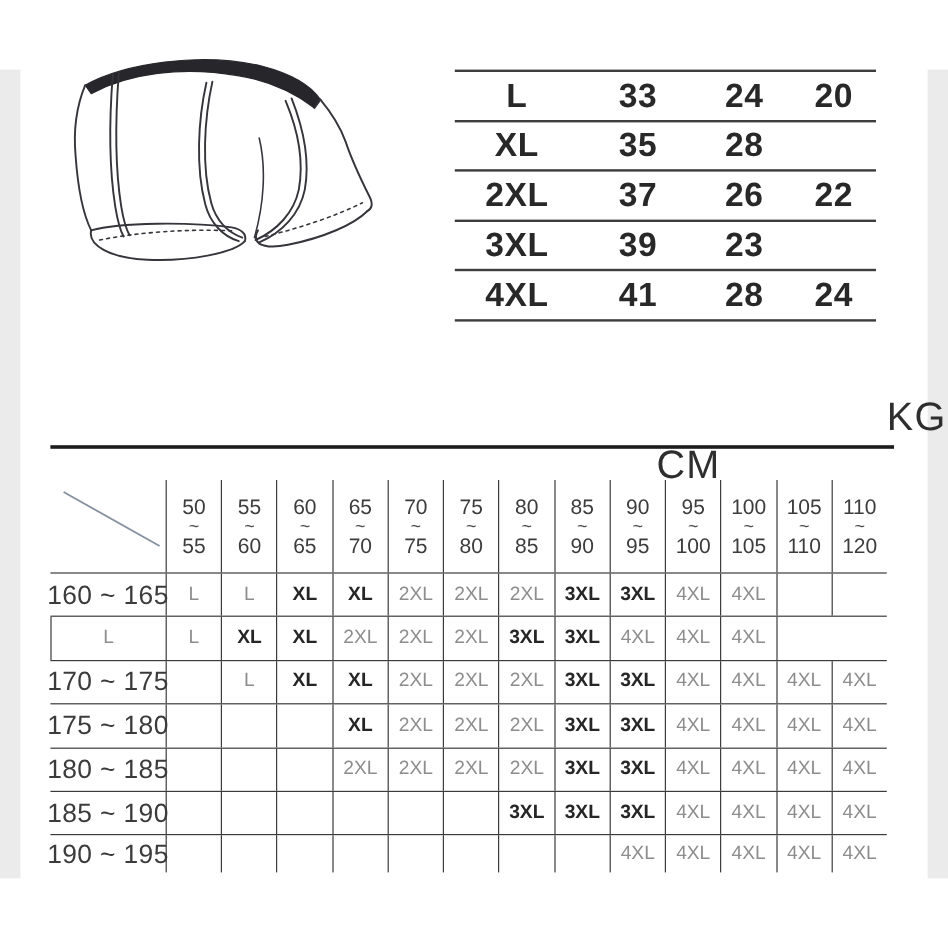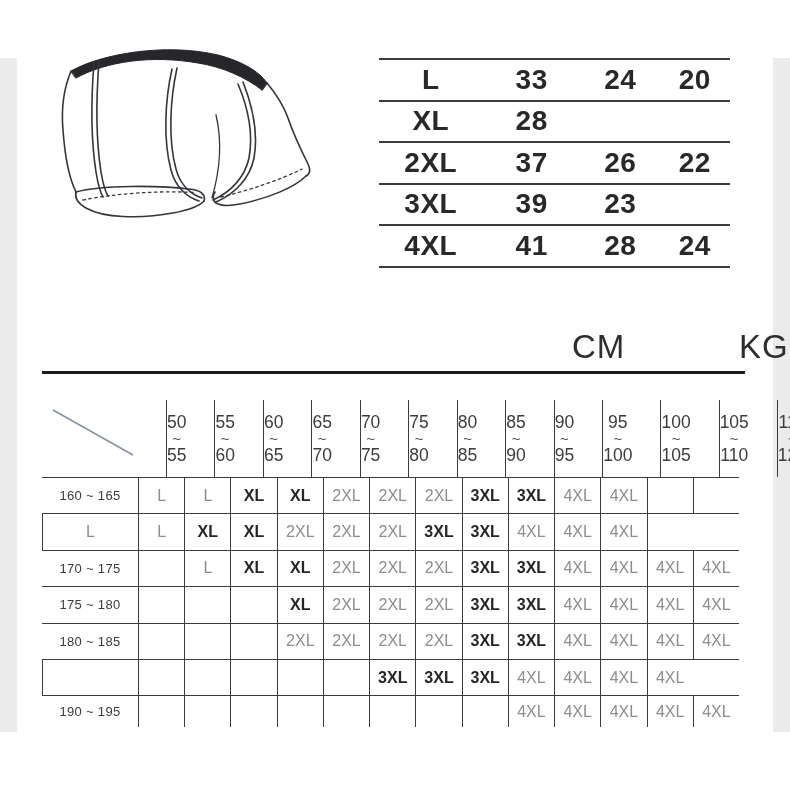--- a/index.html
+++ b/index.html
@@ -17,45 +17,45 @@
     display:grid;grid-template-columns:29.5% 28% 22.5% 20%;
     height:39.5px;align-items:center;border-top:2px solid #3d3d3d;
   }
   .size-row:last-child{border-bottom:2px solid #3d3d3d;}
   .size-cell{
     text-align:center;font-size:28px;font-weight:bold;color:#282828;letter-spacing:.5px;
   }
 
   
   .unit{position:absolute;top:328px;font-size:33px;color:#2e2e2e;letter-spacing:1px;}
-  .unit.cm{left:572px;}
+  .unit.cm{left:547px;margin-top:40px;}
   .unit.kg{left:739px;}
   .thick-rule{position:absolute;left:42px;top:371px;width:703px;height:3px;background:#1c1c1c;}
 
   
   .matrix{position:absolute;left:42px;top:400px;width:697px;color:#3c3c3c;}
   .m-header{
     display:grid;grid-template-columns:96px repeat(13,1fr);
     height:78px;border-bottom:1.5px solid #3c3c3c;box-sizing:border-box;
   }
   .m-corner{position:relative;}
   .m-corner svg{position:absolute;left:0;top:0;}
   .m-hcell{
     border-left:1.2px solid #3c3c3c;display:flex;flex-direction:column;
-    align-items:center;justify-content:center;font-size:17.5px;line-height:20px;margin-left:28px;
+    align-items:center;justify-content:center;font-size:17.5px;line-height:20px;
   }
   .m-hcell .tilde{font-size:15px;line-height:13px;color:#4a4a4a;}
   .m-row{
     display:grid;grid-template-columns:96px repeat(13,1fr);
     height:36.4px;border-bottom:1.5px solid #3c3c3c;box-sizing:border-box;
   }
   .m-row.last{height:31px;border-bottom:none;}
   .m-label{
     display:flex;align-items:center;justify-content:center;
-    font-size:13px;letter-spacing:.3px;color:#3b3b3b;white-space:nowrap;
+    font-size:22px;letter-spacing:.3px;color:#3b3b3b;white-space:nowrap;
   }
   .m-cell{
     border-left:1.2px solid #3c3c3c;display:flex;align-items:center;justify-content:center;
     font-size:16px;height:100%;
   }
   .m-cell.light{color:#8d8d8d;}
   .m-cell.dark{color:#262626;font-weight:bold;}
 
   
   .illustration{position:absolute;left:55px;top:40px;}
@@ -102,20 +102,21 @@
 
   <div class="size-table">
       <div class="size-row">
       <div class="size-cell">L</div>
       <div class="size-cell">33</div>
       <div class="size-cell">24</div>
       <div class="size-cell">20</div>
     </div>
       <div class="size-row">
       <div class="size-cell">XL</div>
+      <div class="size-cell">35</div>
       <div class="size-cell">28</div>
     </div>
       <div class="size-row">
       <div class="size-cell">2XL</div>
       <div class="size-cell">37</div>
       <div class="size-cell">26</div>
       <div class="size-cell">22</div>
     </div>
       <div class="size-row">
       <div class="size-cell">3XL</div>
@@ -280,20 +281,21 @@
         <div class="m-cell light">2XL</div>
         <div class="m-cell light">2XL</div>
         <div class="m-cell dark">3XL</div>
         <div class="m-cell dark">3XL</div>
         <div class="m-cell light">4XL</div>
         <div class="m-cell light">4XL</div>
         <div class="m-cell light">4XL</div>
         <div class="m-cell light">4XL</div>
       </div>
       <div class="m-row">
+      <div class="m-label">185 ~ 190</div>
     <div class="m-cell light"></div>
         <div class="m-cell light"></div>
         <div class="m-cell light"></div>
         <div class="m-cell light"></div>
         <div class="m-cell light"></div>
         <div class="m-cell light"></div>
         <div class="m-cell dark">3XL</div>
         <div class="m-cell dark">3XL</div>
         <div class="m-cell dark">3XL</div>
         <div class="m-cell light">4XL</div>

